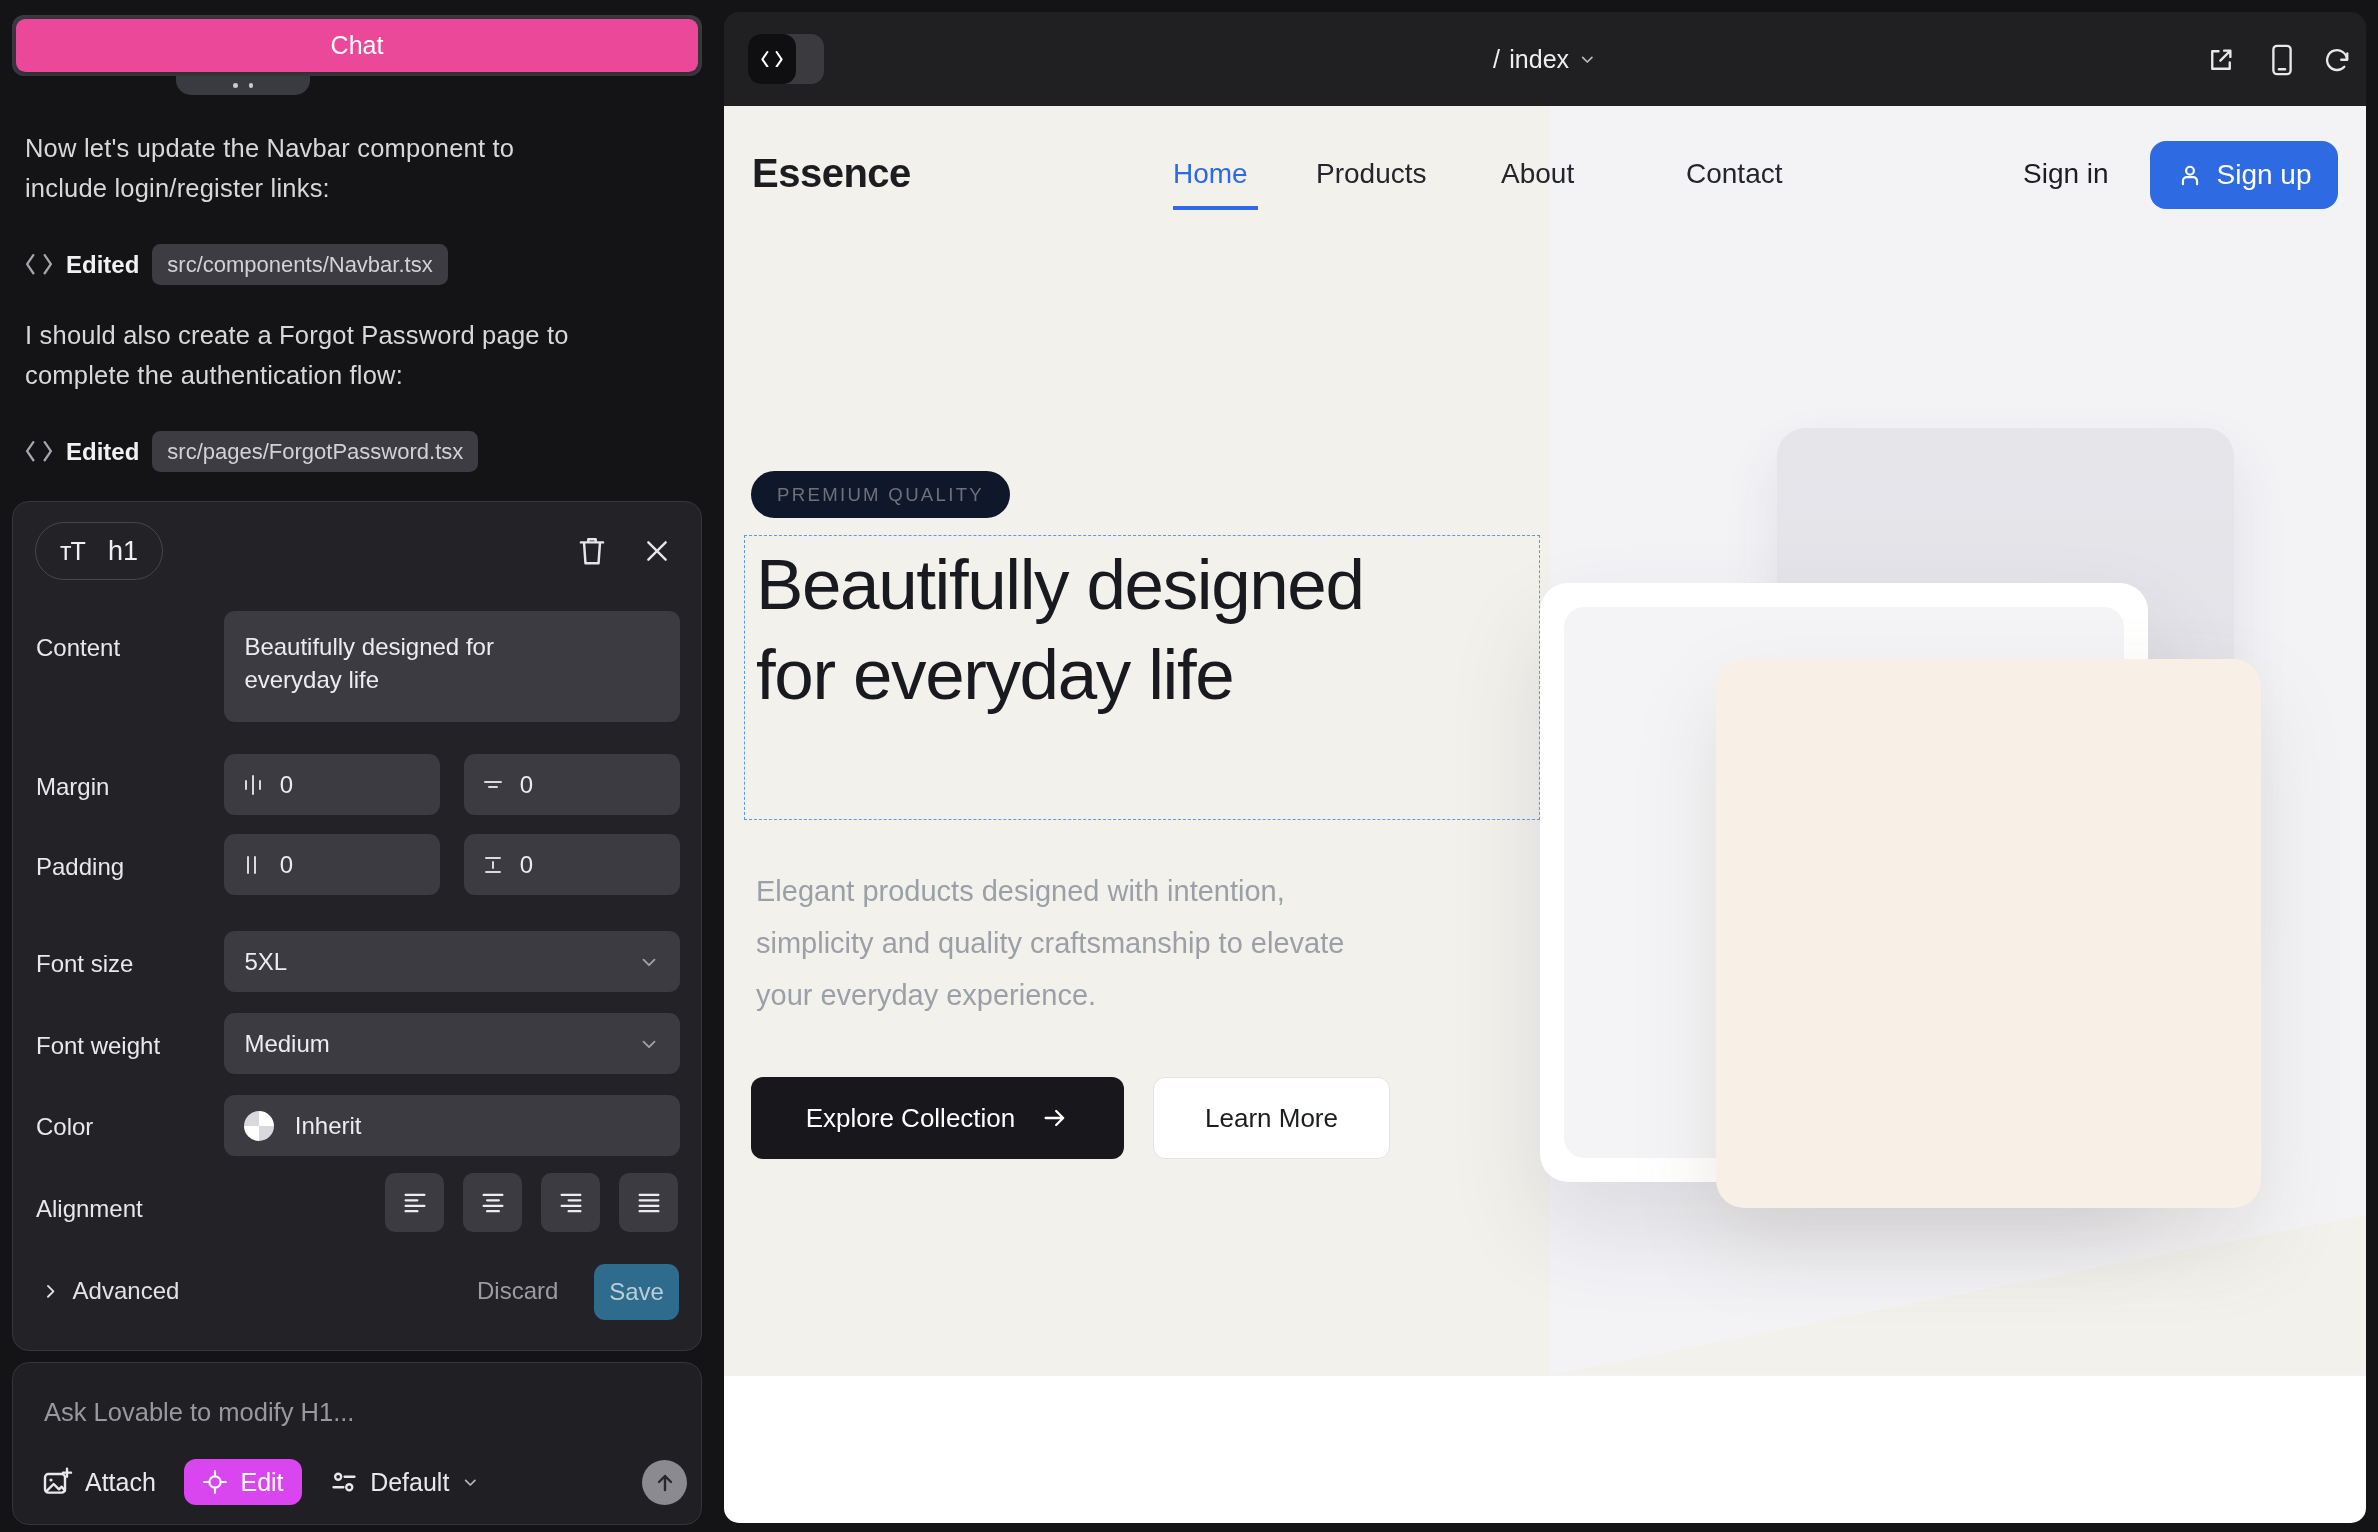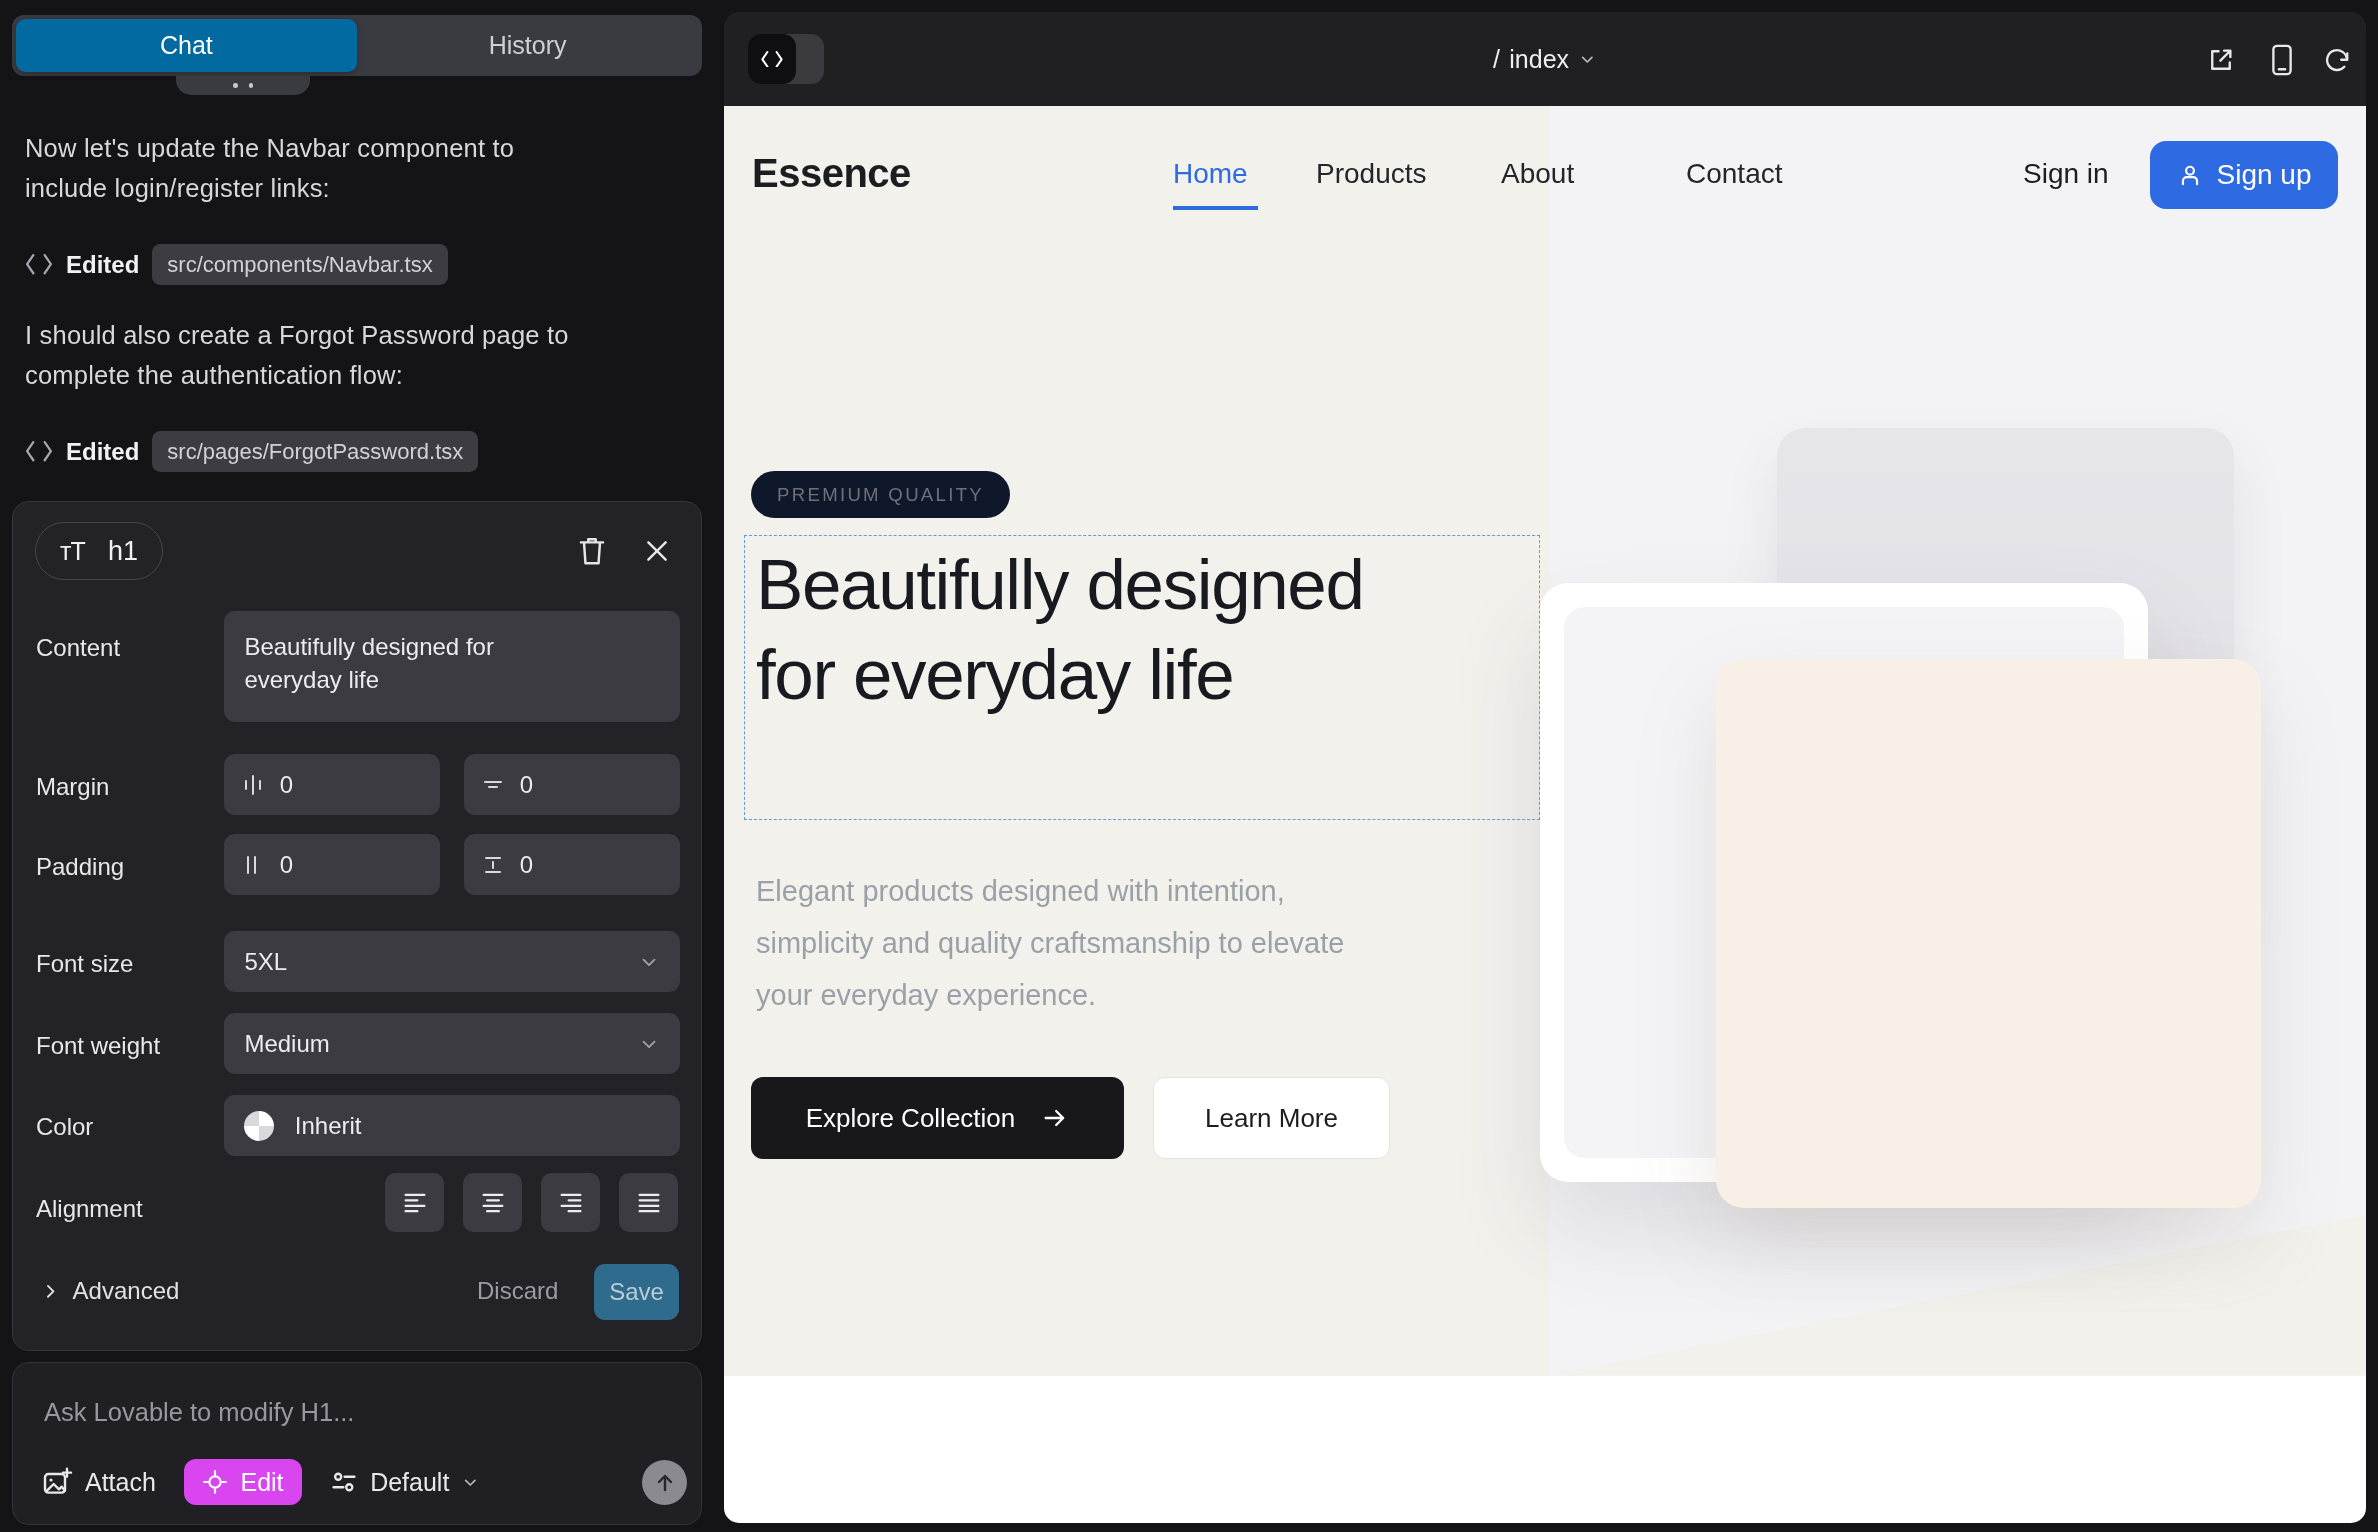--- a/index.html
+++ b/index.html
@@ -10,21 +10,21 @@
     -webkit-font-smoothing:antialiased;
   }
   .abs { position:absolute; }
   svg { display:block; }
 
   
   #left-panel { left:0; top:0; width:724px; height:1532px; background:#141417; }
 
   .tabbar { left:12px; top:15px; width:690px; height:61px; background:#3a3a41; border-radius:12px; display:flex; padding:3.7px; }
   .tab { flex:1; display:flex; align-items:center; justify-content:center; font-size:25px; color:#cfd0d4; border-radius:9.3px; cursor:pointer; }
-  .tab.active { background:#0369a1; color:#ffffff; box-shadow:0 1.9px 5.6px rgba(0,0,0,.25);text-align:center; }
+  .tab.active { background:#ec4899; color:#ffffff; box-shadow:0 1.9px 5.6px rgba(0,0,0,.25);text-align:center; }
 
   .scroll-pill { left:176px; top:76px; width:134px; height:18.6px; background:#3a3a41; border-radius:0 0 15px 15px; display:flex; align-items:center; justify-content:center; gap:11px; }
   .scroll-pill i { width:4.6px; height:4.6px; border-radius:50%; background:#c9c9ce; }
 
   .chat-msg { left:25px; width:557px; font-size:25.5px; line-height:40px; color:#d8d8da; letter-spacing:0.2px; }
   #msg-1 { top:128px; } #msg-2 { top:315px; }
 
   .edited-row { left:25px; height:43px; display:flex; align-items:center; gap:13px; }
   #edited-1 { top:243px; } #edited-2 { top:430px; }
   .edited-row .code-ic { color:#a6a6ad; }
@@ -103,21 +103,20 @@
 </style>
 </head>
 <body>
 
 <div id="root">
 
   <div class="abs" id="left-panel">
 
     <div class="abs tabbar">
       <div class="tab active">Chat</div>
-      <div class="tab">History</div>
     </div>
 
     <div class="abs scroll-pill">
         <i></i>
         <i></i>
       </div>
 
     <div class="abs chat-msg" id="msg-1">Now let's update the Navbar component to include login/register links:</div>
 
     <div class="abs edited-row" id="edited-1">

